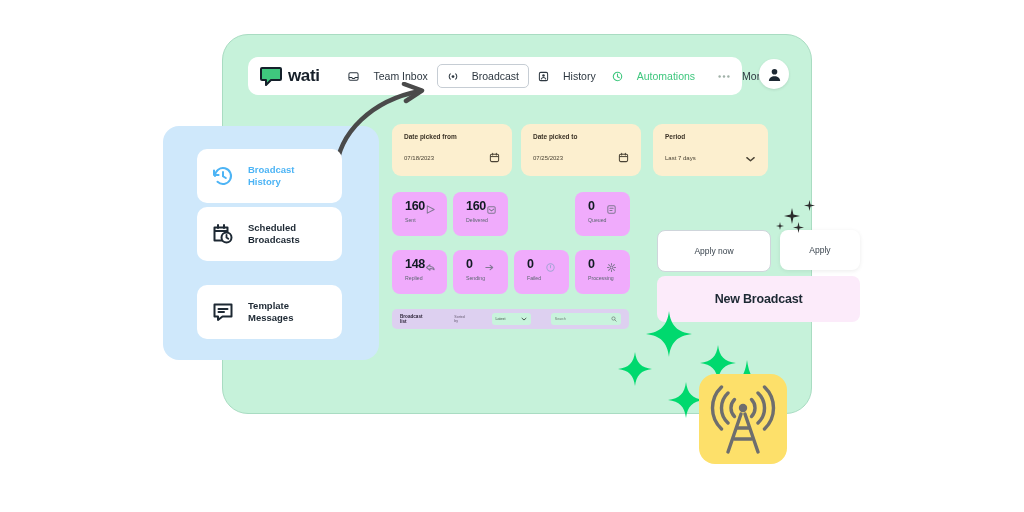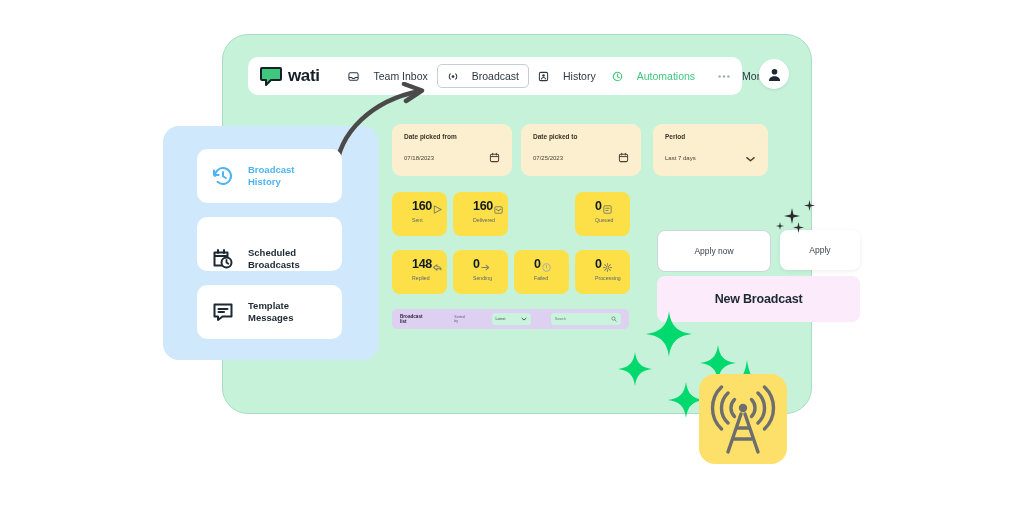--- a/index.html
+++ b/index.html
@@ -53,42 +53,42 @@
   
   .arrow-svg{ position:absolute; left:318px; top:82px; width:120px; height:95px; }
 
   
   .side-card{
     position:absolute; left:197px; width:145px; height:54px;
     background:#ffffff; border-radius:10px;
     display:flex; align-items:center; padding-left:14px; box-sizing:border-box; gap:13px;
   }
   .side-card.c1{ top:149px; }
-  .side-card.c2{ top:217px;align-items:flex-end; }
+  .side-card.c2{ top:207px; }
   .side-card.c3{ top:285px; }
   .side-ico{ width:24px; height:24px; flex:none; position:relative; }
   .side-label{ font-size:9.5px; line-height:12px; color:#1d2833; font-weight:600; width:70px; }
   .side-label.active{ color:#4db4f5; }
 
   
   .filter-card{
     position:absolute; height:52px; background:#fcefcf; border-radius:9px;
     padding:9px 12px; box-sizing:border-box;
   }
   .filter-card.f1{ left:392px; top:124px; width:120px; }
   .filter-card.f2{ left:521px; top:124px; width:120px; }
   .filter-card.f3{ left:653px; top:124px; width:115px; }
   .filter-title{ font-size:6.5px; color:#3a3226; font-weight:700; }
   .filter-row{ display:flex; align-items:center; justify-content:space-between; margin-top:9px; }
   .filter-value{ font-size:6px; color:#4a4335; }
 
   
   .stat-card{
-    position:absolute; width:55px; height:44px; background:#fde047; border-radius:8px;
-    padding:7px 20px; box-sizing:border-box;
+    position:absolute; width:55px; height:44px; background:#f0abfc; border-radius:8px;
+    padding:7px 13px; box-sizing:border-box;
   }
   .stat-top{ display:flex; align-items:center; justify-content:space-between; }
   .stat-num{ font-size:12.5px; font-weight:bold; color:#111a22; letter-spacing:-0.3px; }
   .stat-ico{ width:11px; height:11px; position:relative; flex:none; opacity:.75; }
   .stat-label{ font-size:5.2px; color:#5c6670; margin-top:4px; }
 
   
   .apply-btn{
     position:absolute; left:657px; top:230px; width:112px; height:40px;
     background:#fff; border:1px solid #cfd5db; border-radius:8px;

